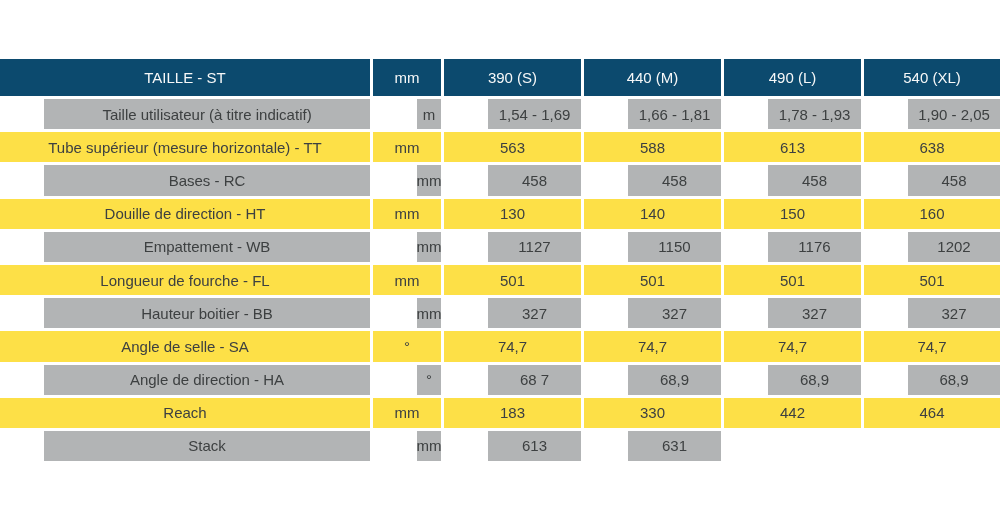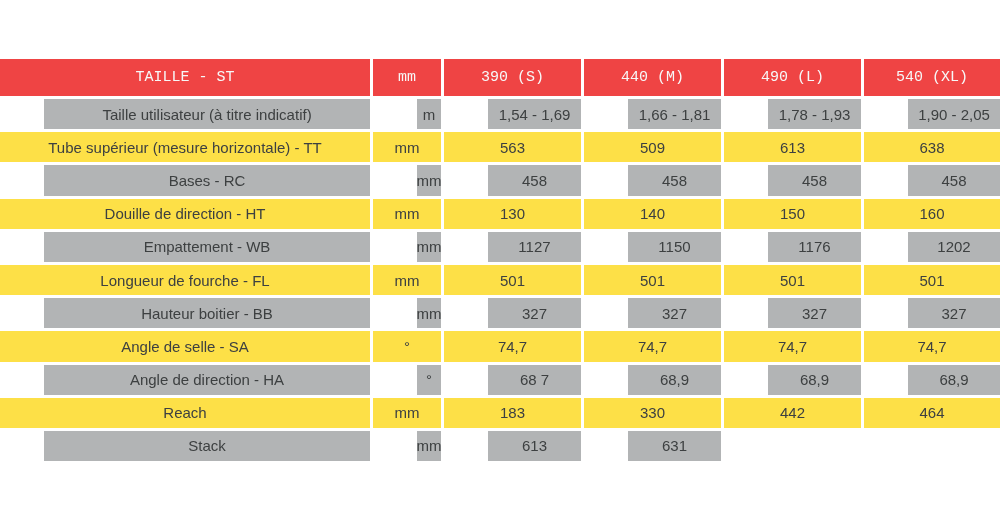--- a/index.html
+++ b/index.html
@@ -31,24 +31,23 @@
   .cell {
     display: flex;
     align-items: center;
     justify-content: center;
     font-size: 15px;
     color: #3d4041;
     white-space: nowrap;
     overflow: hidden;
   }
   .cell.header {
-    background: #ef4444;
+    background: #0c4a6e;
     color: #f7f8f8;
     font-size: 15px;
-    font-family: Liberation Mono, monospace;
   }
   .cell.medium { background: #b2b4b5; margin-left: 44px; }
   .cell.light  { background: #fde047; }
 </style>
 </head>
 <body>
 
 <div class="page">
   <div class="geo-table">
       <div class="cell header">TAILLE - ST</div>
@@ -59,21 +58,21 @@
       <div class="cell header">540 (XL)</div>
       <div class="cell medium">Taille utilisateur (à titre indicatif)</div>
       <div class="cell medium">m</div>
       <div class="cell medium">1,54 - 1,69</div>
       <div class="cell medium">1,66 - 1,81</div>
       <div class="cell medium">1,78 - 1,93</div>
       <div class="cell medium">1,90 - 2,05</div>
       <div class="cell light">Tube supérieur (mesure horizontale) - TT</div>
       <div class="cell light">mm</div>
       <div class="cell light">563</div>
-      <div class="cell light">509</div>
+      <div class="cell light">588</div>
       <div class="cell light">613</div>
       <div class="cell light">638</div>
       <div class="cell medium">Bases - RC</div>
       <div class="cell medium">mm</div>
       <div class="cell medium">458</div>
       <div class="cell medium">458</div>
       <div class="cell medium">458</div>
       <div class="cell medium">458</div>
       <div class="cell light">Douille de direction - HT</div>
       <div class="cell light">mm</div>

